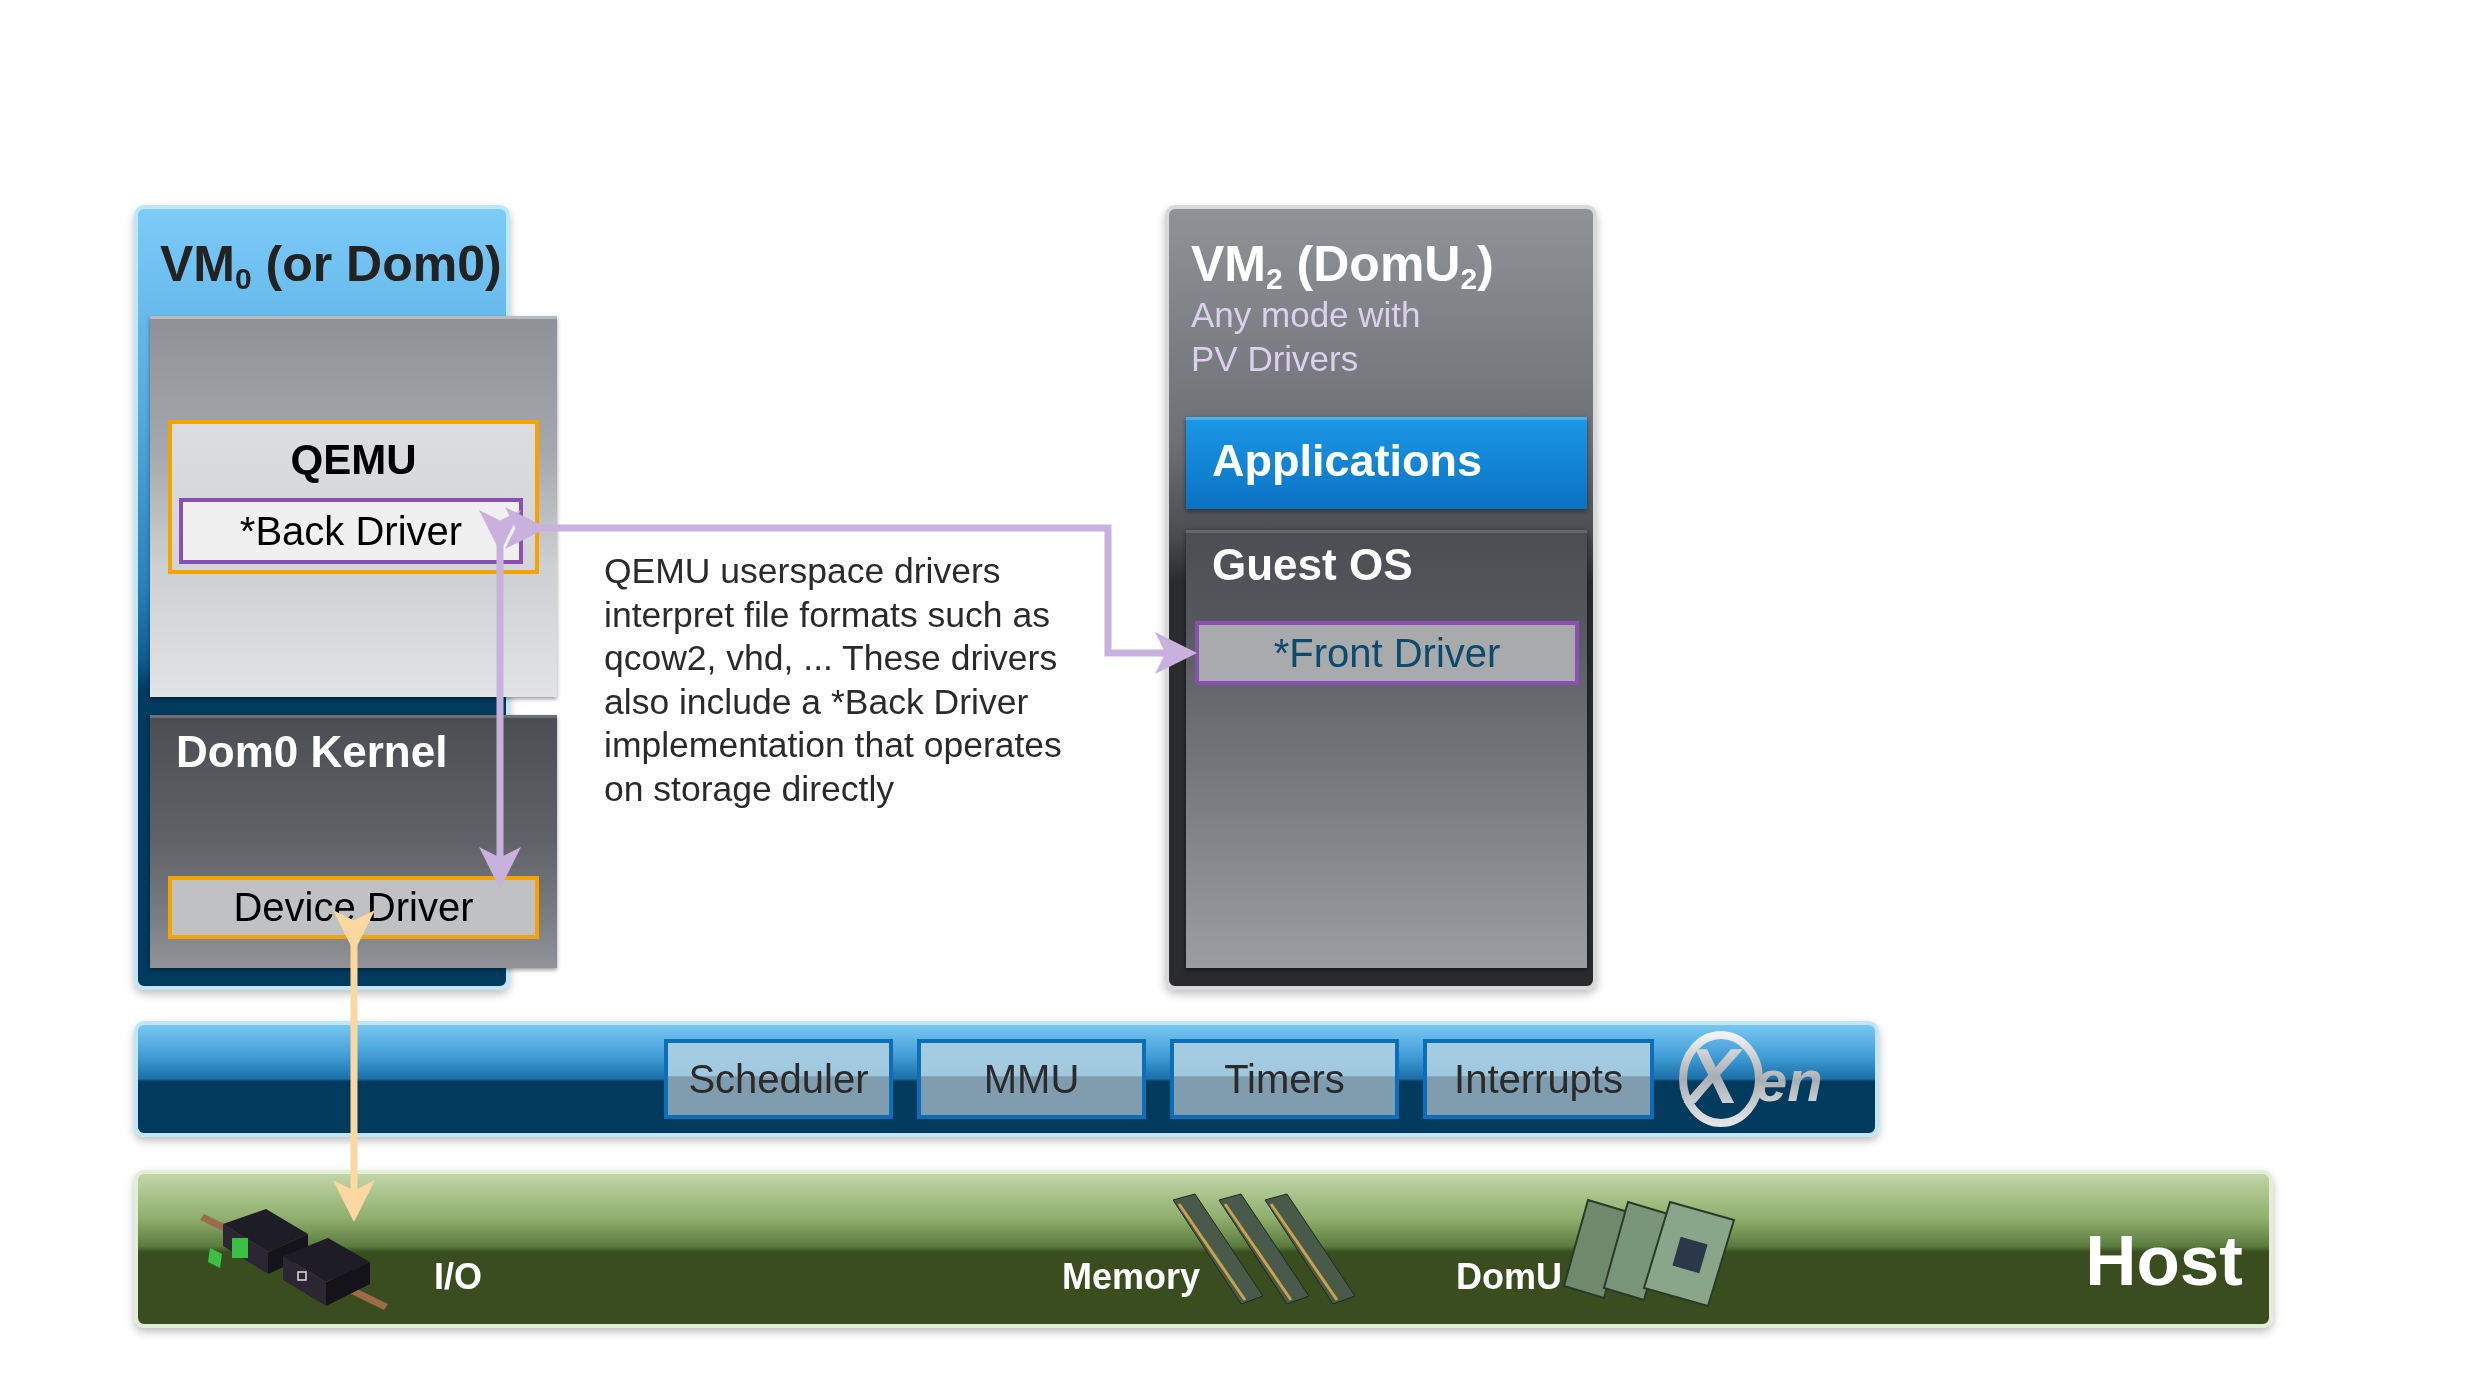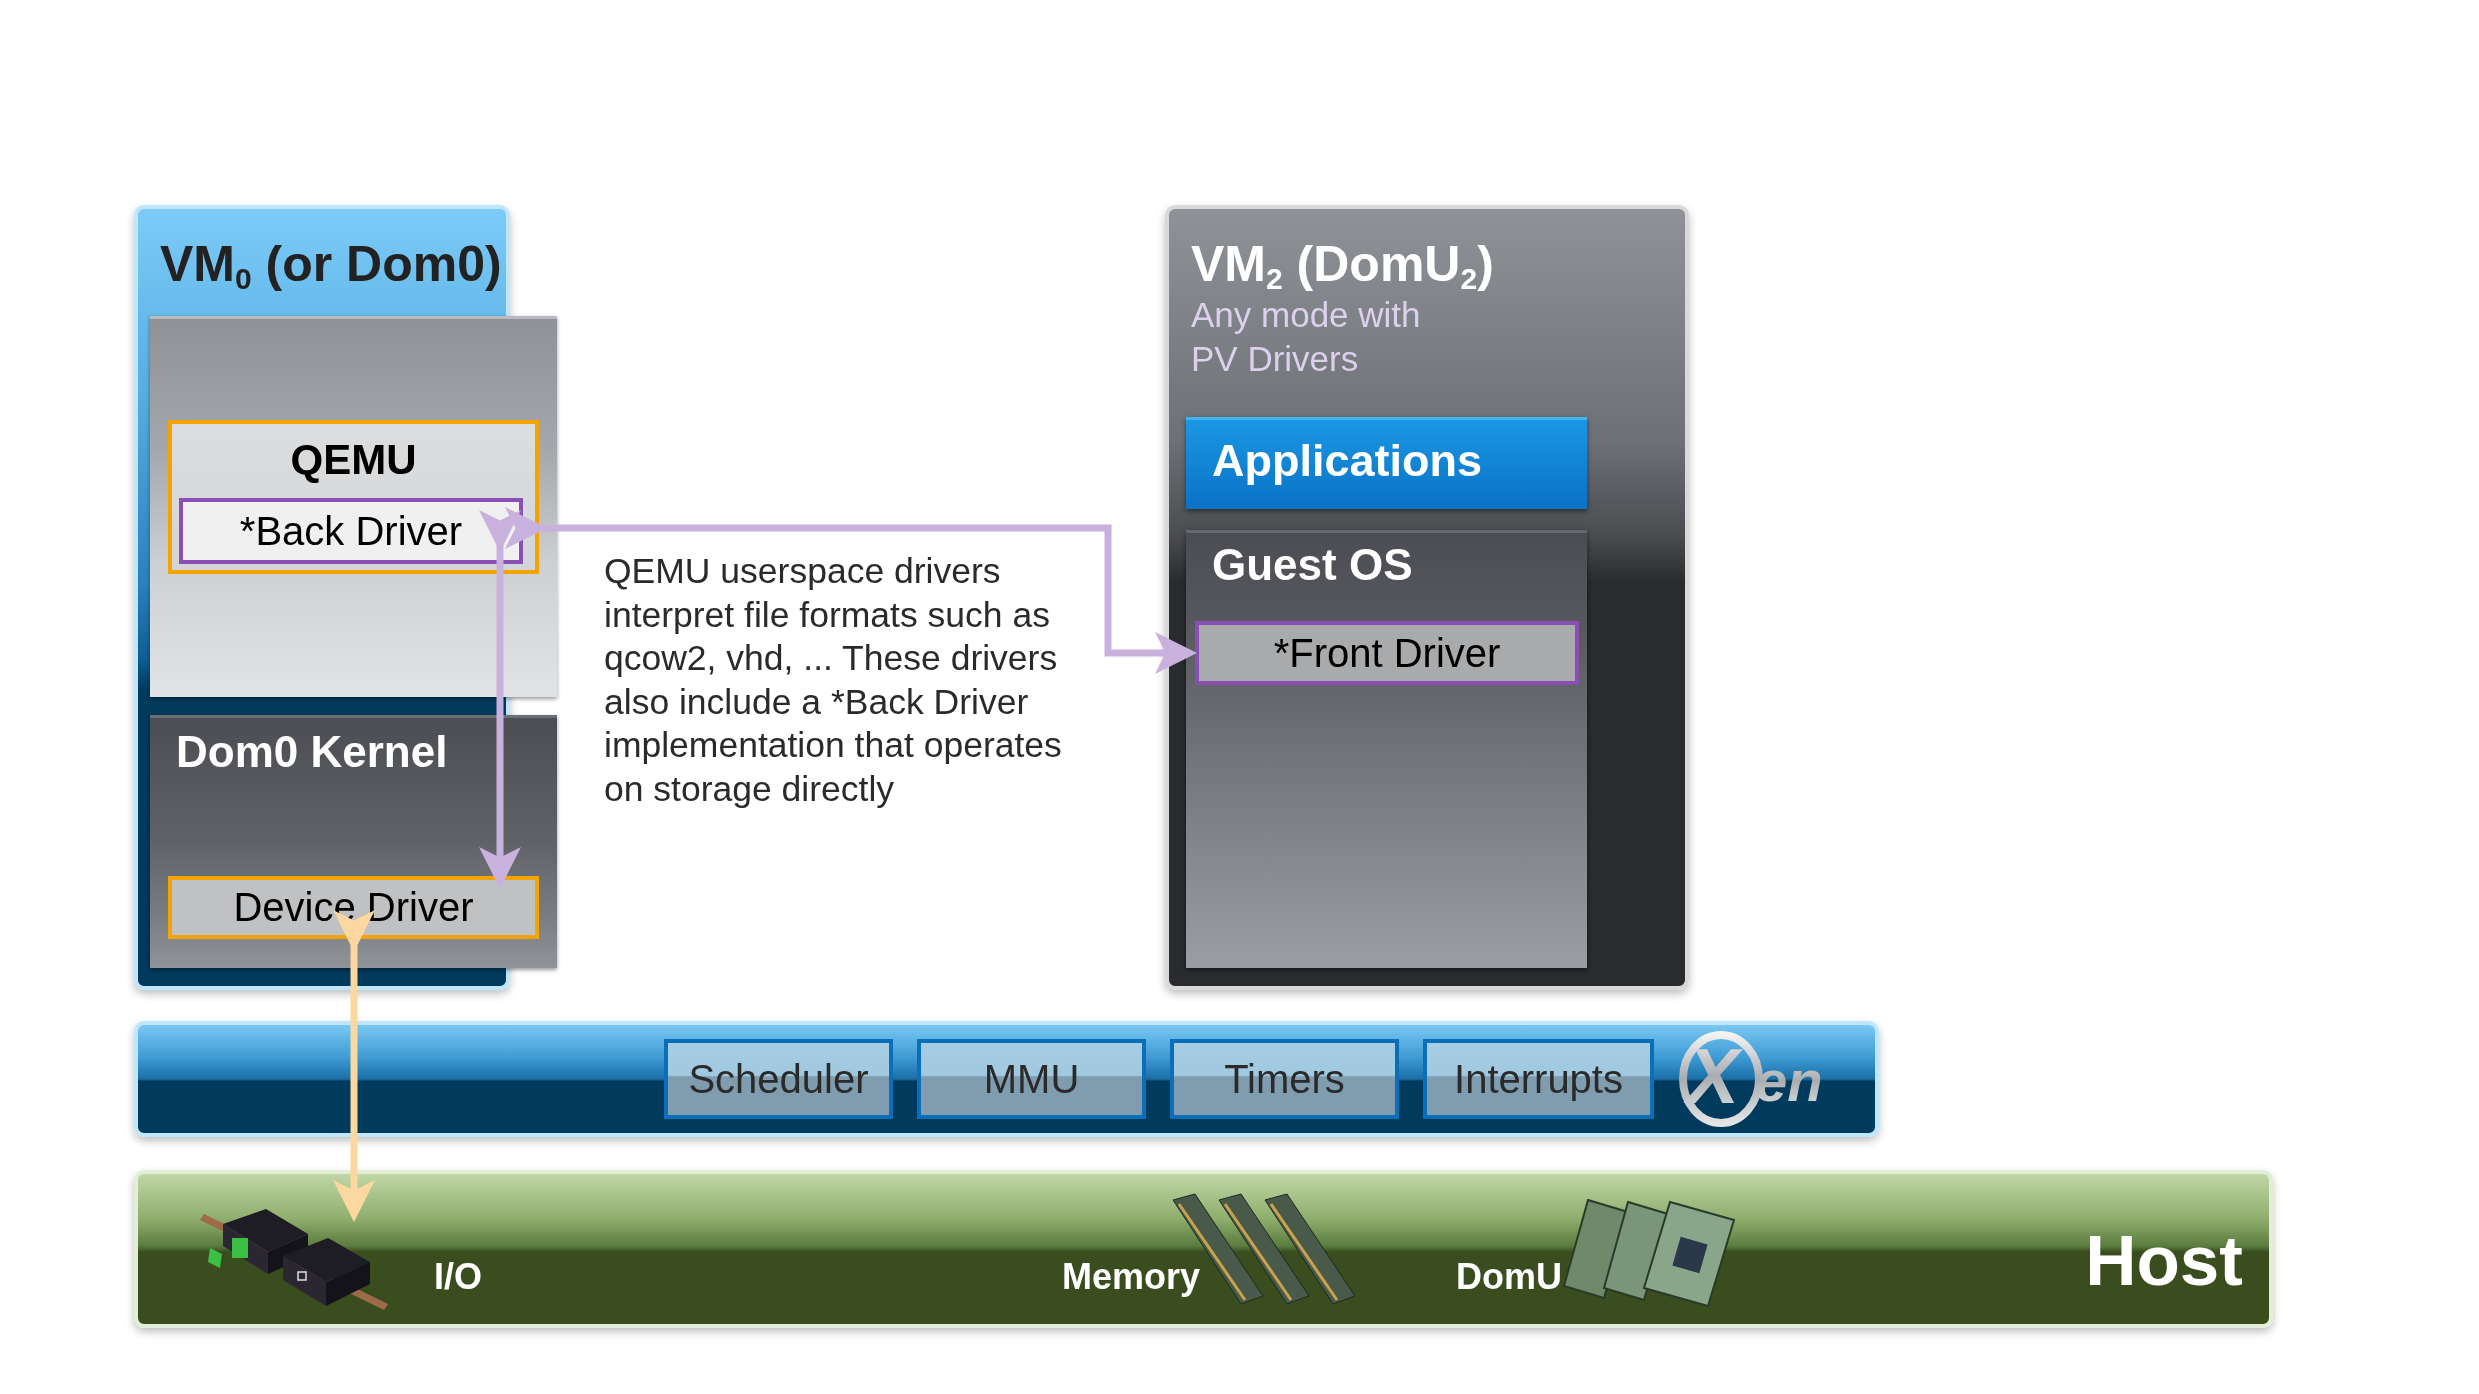--- a/index.html
+++ b/index.html
@@ -28,37 +28,37 @@
                  text-align:center; font-size:40px; line-height:58px; color:#000; }
   #dom0-panel { left:12px; top:506px; width:407px; height:253px;
                 background:linear-gradient(#4b4d52 0%, #5f6267 50%, #7a7d82 80%, #909397 100%);
                 box-shadow:inset 0 3px 0 #6c6f73, 0 2px 4px rgba(0,0,0,0.4); }
   #dom0-panel .panel-title { color:#ffffff; top:12px; }
   #device-driver { position:absolute; left:18px; top:161px; width:371px; height:63px; box-sizing:border-box;
                    border:4px solid #f5a300; background:#c0c1c3; text-align:center;
                    font-size:40px; line-height:55px; color:#000; }
 
   
-  #vm2 { left:1165px; top:205px; width:524px; height:785px; border-radius:10px;
+  #vm2 { left:1165px; top:205px; width:432px; height:785px; border-radius:10px;
          border:4px solid #d9d9da;
          background:linear-gradient(#8f9297 0%, #6d7075 30%, #4a4c50 42%, #2a2b2e 48%, #2a2b2e 100%);
          box-shadow:0 4px 8px rgba(0,0,0,0.25); }
   #vm2 .vm-title { color:#fff; }
   #vm2-sub { position:absolute; left:22px; top:84px; font-size:35px; line-height:44px; color:#dcd0ec; }
   #apps { left:17px; top:208px; width:401px; height:92px;
           background:linear-gradient(#1b98e6, #0a72c4);
           box-shadow:inset 0 3px 0 #43b2f0, 0 2px 5px rgba(0,0,0,0.5); }
   #apps .panel-title { color:#fff; top:18px; font-size:45px; }
   #guest-panel { left:17px; top:321px; width:401px; height:438px;
                  background:linear-gradient(#4b4d52 0%, #55575c 20%, #6b6e73 45%, #8a8d92 80%, #9a9da1 100%);
                  box-shadow:inset 0 3px 0 #64676b, 0 2px 5px rgba(0,0,0,0.5); }
   #guest-panel .panel-title { color:#fff; top:10px; }
   #front-driver { position:absolute; left:9px; top:91px; width:384px; height:64px; box-sizing:border-box;
                   border:4px solid #8a4fb5; background:#a9aaac; text-align:center;
-                  font-size:40px; line-height:56px; color:#000000; }
+                  font-size:40px; line-height:56px; color:#0c4a6e; }
 
   
   #desc { left:604px; top:550px; width:520px; font-size:35.5px; line-height:43.5px; color:#2a2a2a; }
 
   
   #hyper { left:134px; top:1021px; width:1745px; height:116px; border-radius:10px;
            border:4px solid #bfe6fb;
            background:linear-gradient(#79c8f3 0%, #3f9bd4 30%, #1a6fa6 50%, #003a5d 52%, #003a5d 100%);
            box-shadow:0 4px 8px rgba(0,0,0,0.25); }
   .hv-box { position:absolute; top:14px; height:80px; width:229px; box-sizing:border-box;

